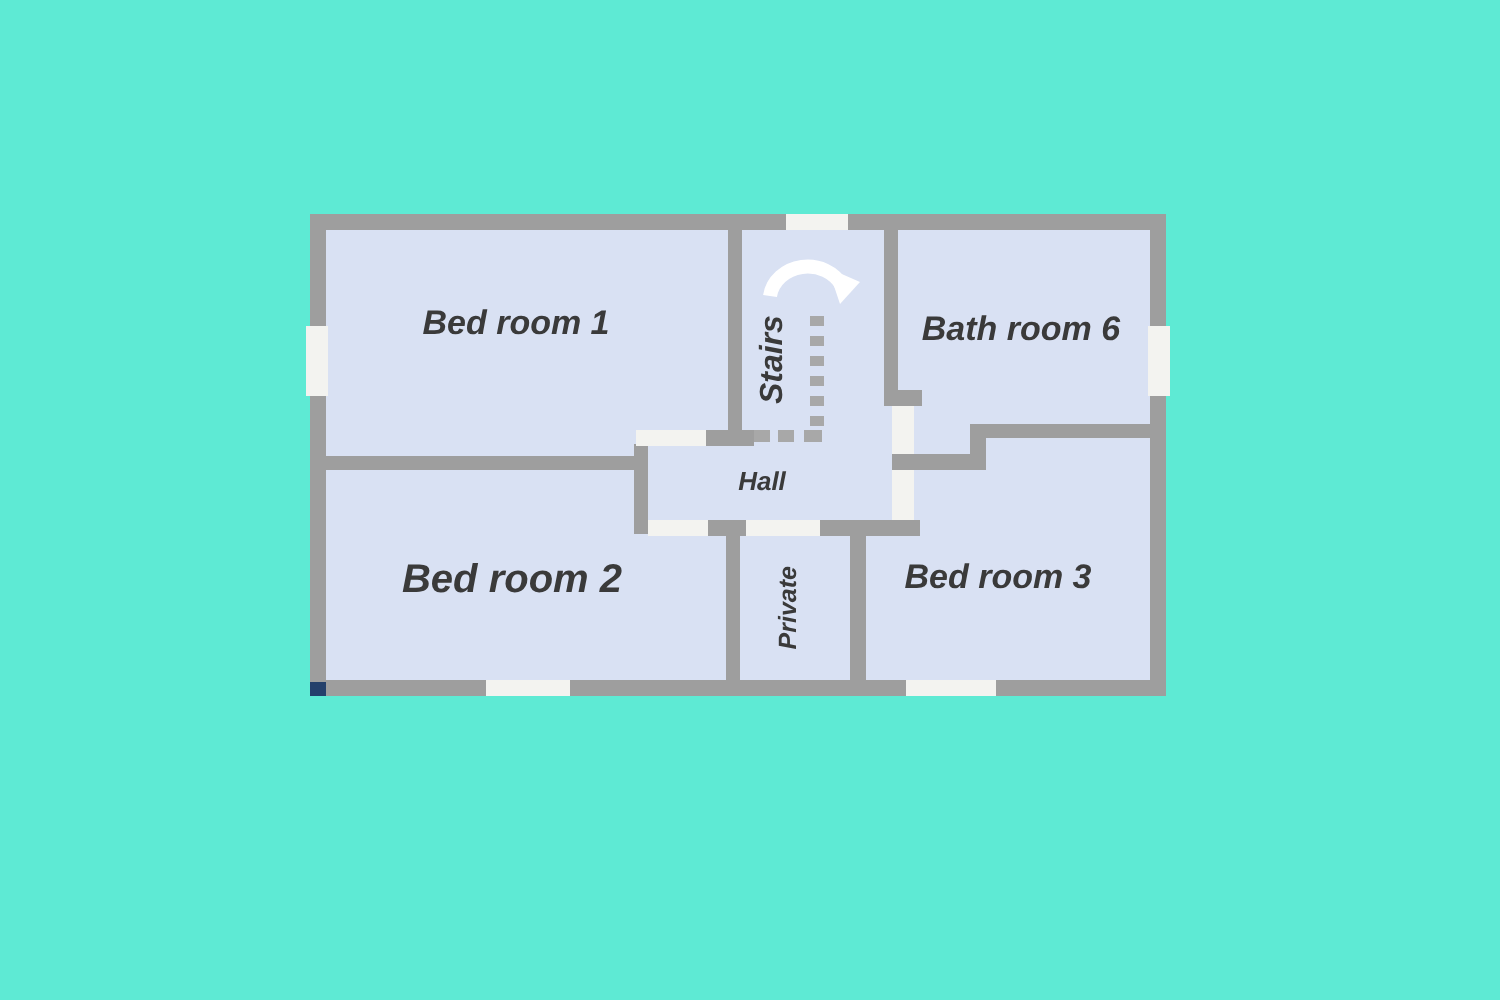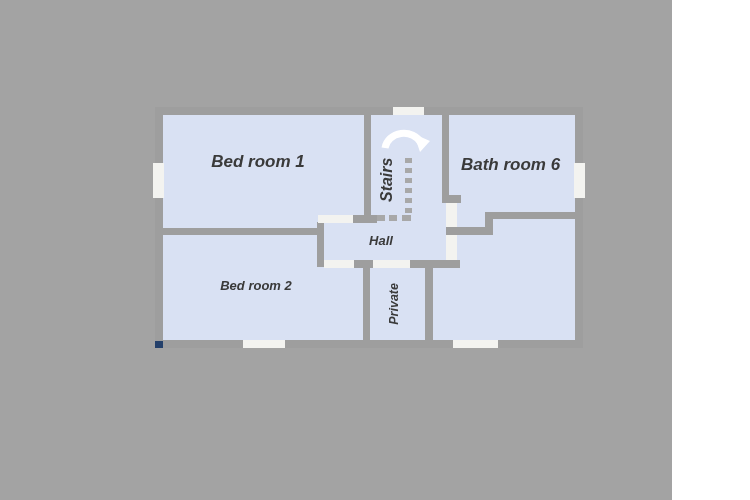--- a/index.html
+++ b/index.html
@@ -1,35 +1,35 @@
 <!DOCTYPE html>
 <html><head>
 <meta charset="utf-8">
 <style>
   html,body { margin:0; padding:0; background:#ffffff; }
   .canvas {
-    position:relative; width:672px; height:500px; background:#a3a3a3;
+    position:relative; width:750px; height:500px; background:#5eead4;
     font-family:"Liberation Sans", sans-serif; overflow:hidden;
   }
   
   .house {
     position:absolute; left:155px; top:107px; width:428px; height:241px;
     box-sizing:border-box; border:8px solid #9e9e9e; background:#d9e1f3;
   }
   .wall   { position:absolute; background:#9e9e9e; }
   .open   { position:absolute; background:#f3f3f0; } 
   .dot    { position:absolute; background:#a8a8a8; } 
   .speck  { position:absolute; background:#24406b; }
   .room-label {
     position:absolute; font-style:italic; font-weight:bold; color:#3a3a3a;
     text-align:center; white-space:nowrap; line-height:1.1;
   }
   .lbl-bedroom1  { left:158px; top:153px; width:200px; font-size:17px; }
   .lbl-bathroom2 { left:443px; top:156px; width:135px; font-size:17px; }
-  .lbl-bedroom2  { left:156px; top:279px; width:200px; font-size:13px; }
+  .lbl-bedroom2  { left:156px; top:279px; width:200px; font-size:20px; }
   .lbl-bedroom3  { left:429px; top:280px; width:140px; font-size:17px; }
   .lbl-hall      { left:341px; top:234px; width:80px;  font-size:13px; font-weight:600; }
   .lbl-stairs    { left:347px; top:171px; width:80px;  font-size:16px; transform:rotate(-90deg); }
   .lbl-private   { left:360px; top:297px; width:70px;  font-size:12.5px; transform:rotate(-90deg); }
   .arrow-svg { position:absolute; left:380px; top:120px; }
 </style>
 </head>
 <body>
 
 <div class="canvas">
@@ -76,17 +76,18 @@
   <svg class="arrow-svg" width="52" height="32" viewBox="0 0 52 32">
     <path d="M 5 28 A 19 17 0 0 1 41 23" fill="none" stroke="#ffffff" stroke-width="7"></path>
     <polygon points="34,14 50,21 40,32" fill="#ffffff"></polygon>
   </svg>
 
   <div class="speck" style="left:155px; top:341px; width:8px; height:7px;"></div>
 
   <div class="room-label lbl-bedroom1">Bed room 1</div>
   <div class="room-label lbl-bathroom2">Bath room 6</div>
   <div class="room-label lbl-bedroom2">Bed room 2</div>
+  <div class="room-label lbl-bedroom3">Bed room 3</div>
   <div class="room-label lbl-hall">Hall</div>
   <div class="room-label lbl-stairs">Stairs</div>
   <div class="room-label lbl-private">Private</div>
 
 </div>
 
 </body></html>

